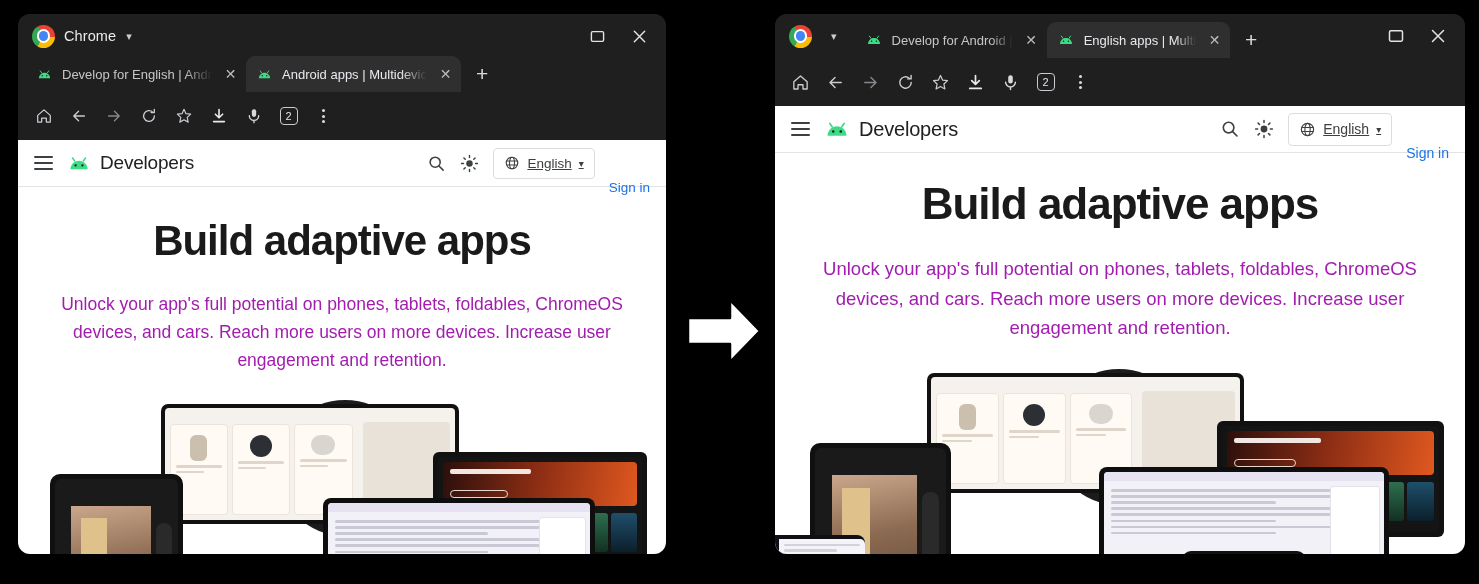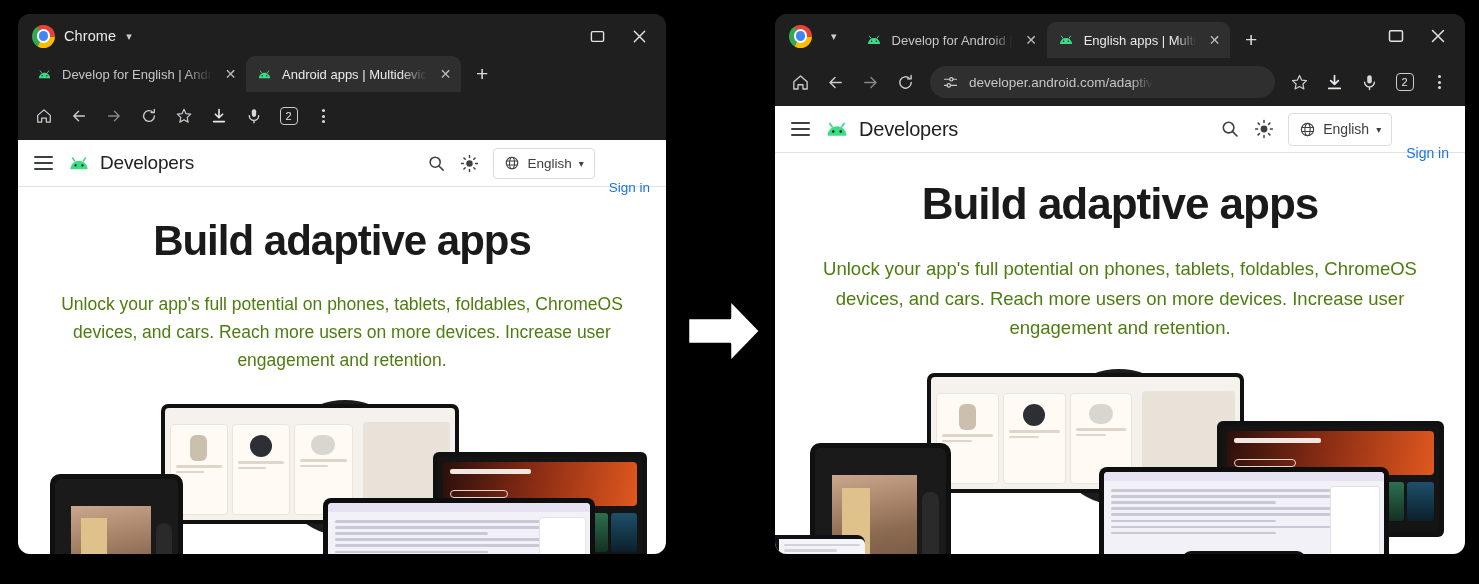--- a/index.html
+++ b/index.html
@@ -125,33 +125,33 @@
     border-bottom: 1px solid #e3e3e3; background: #fff;
   }
   .hamburger { display: flex; flex-direction: column; gap: 4px; width: 19px; flex: none; }
   .hamburger i { height: 2px; background: #3c4043; border-radius: 1px; display: block; }
   .brand { display: flex; align-items: center; gap: 9px; flex: none; }
   .brand-name { font-size: 19px; color: #202124; letter-spacing: -.2px; font-weight: 500; }
   .hdr-right { margin-left: auto; display: flex; align-items: center; gap: 14px; }
   .lang-pill {
     display: flex; align-items: center; gap: 7px;
     border: 1px solid #dadce0; border-radius: 4px;
-    height: 31px; padding: 0 10px; color: #3c4043; font-size: 13.5px;
+    height: 31px; padding: 0 10px; color: #3c4043; font-size: 13.5px; text-decoration: underline;
   }
   .signin { color: #1a73e8; font-size: 13.5px; font-weight: 500; margin-top: 48px; }
 
   
   .hero { padding: 30px 14px 0; text-align: center; }
   .hero h1 {
     font-size: 42px; font-weight: 700; color: #1a1a1a;
     letter-spacing: -1px; line-height: 1.12;
   }
   .hero p {
     margin: 26px auto 0; max-width: 600px;
-    font-size: 17.5px; line-height: 1.6; color: #4d7c0f; text-align: center;
+    font-size: 17.5px; line-height: 1.6; color: #a21caf; text-align: center;
   }
   #win-right .hero { padding-top: 26px; }
   #win-right .hero h1 { font-size: 44px; }
   #win-right .hero p { max-width: 630px; font-size: 18.5px; }
 
   
   .devices { position: relative; margin-top: 26px; height: 240px; overflow: hidden; }
   .dev { position: absolute; border-radius: 6px; }
   .dev-tablet-main {
     left: 22%; top: 4px; width: 46%; height: 120px;
@@ -504,29 +504,20 @@
         <svg width="19" height="19" viewBox="0 0 20 20">
             <path d="M4 10 H15.5 M10.5 4.8 L15.8 10 L10.5 15.2" fill="none" stroke="#85898d" stroke-width="1.5" stroke-linecap="round" stroke-linejoin="round"></path>
           </svg>
       </div>
       <div class="tbtn">
         <svg width="19" height="19" viewBox="0 0 20 20">
             <path d="M16 10 A6 6 0 1 1 14.2 5.7" fill="none" stroke="#c9ccd1" stroke-width="1.5" stroke-linecap="round"></path>
             <path d="M15.9 2.6 V6.2 H12.3" fill="none" stroke="#c9ccd1" stroke-width="1.5" stroke-linecap="round" stroke-linejoin="round"></path>
           </svg>
       </div>
-      <div class="omnibox">
-        <svg width="17" height="17" viewBox="0 0 20 20" style="flex:none">
-          <path d="M3 6.2 H9 M13 6.2 H17" stroke="#c9ccd1" stroke-width="1.4" stroke-linecap="round"></path>
-          <circle cx="11" cy="6.2" r="2" fill="none" stroke="#c9ccd1" stroke-width="1.4"></circle>
-          <path d="M3 13.4 H6 M10 13.4 H17" stroke="#c9ccd1" stroke-width="1.4" stroke-linecap="round"></path>
-          <circle cx="8" cy="13.4" r="2" fill="none" stroke="#c9ccd1" stroke-width="1.4"></circle>
-        </svg>
-        <span class="url" title="Search Google or type a URL">developer.android.com/adaptiv</span>
-      </div>
       <div class="tbtn">
         <svg width="19" height="19" viewBox="0 0 20 20">
             <path d="M10 2.6 L12.2 7.4 L17.4 8 L13.6 11.6 L14.6 16.8 L10 14.2 L5.4 16.8 L6.4 11.6 L2.6 8 L7.8 7.4 Z" fill="none" stroke="#c9ccd1" stroke-width="1.3" stroke-linejoin="round"></path>
           </svg>
       </div>
       <div class="tbtn">
         <svg width="19" height="19" viewBox="0 0 20 20">
             <path d="M10 2.8 V11.4 M6 8 L10 12 L14 8" fill="none" stroke="#e8eaed" stroke-width="1.8" stroke-linecap="round" stroke-linejoin="round"></path>
             <path d="M4 16.2 H16" stroke="#e8eaed" stroke-width="1.8" stroke-linecap="round"></path>
           </svg>

